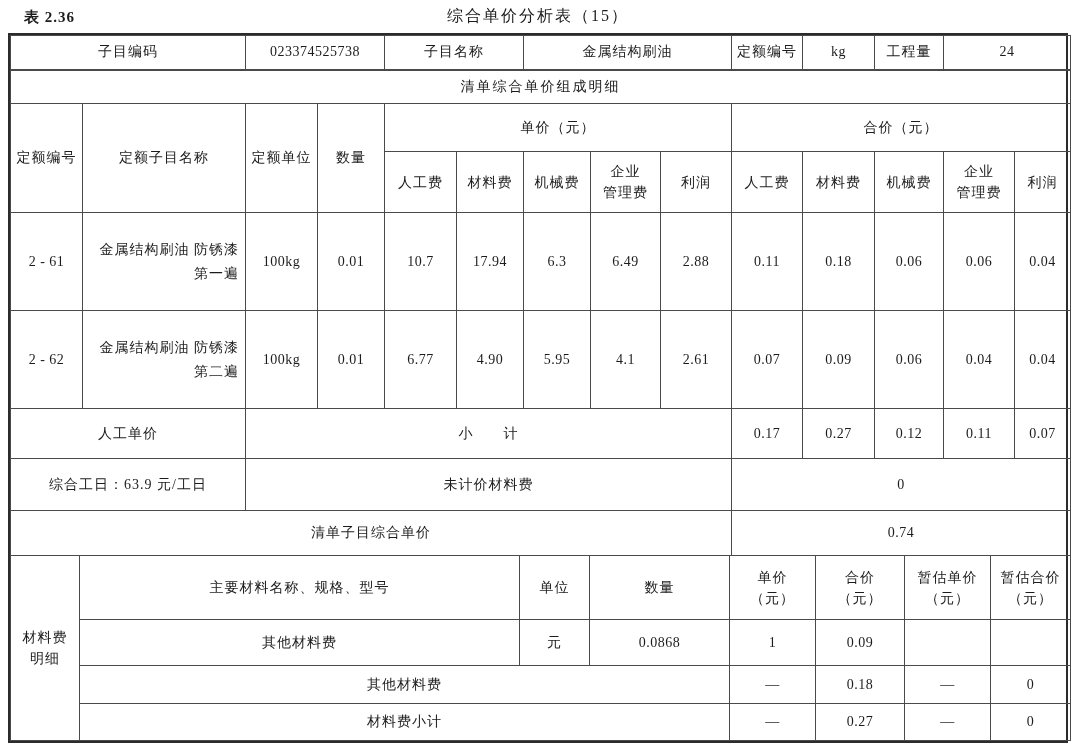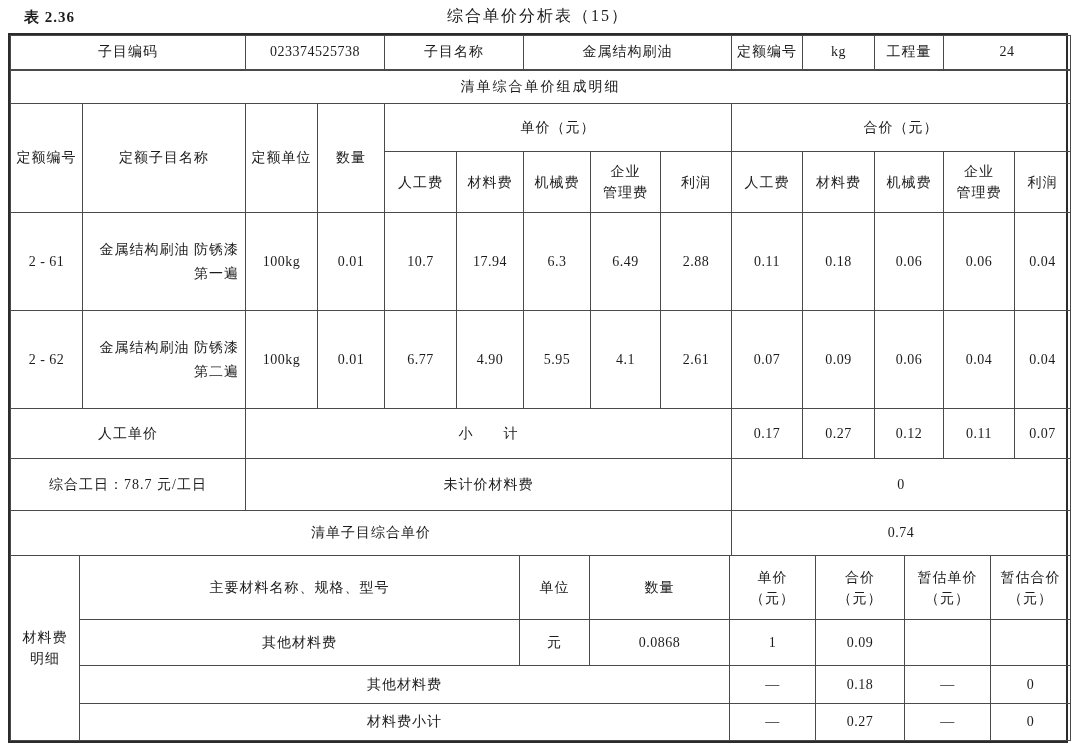--- a/index.html
+++ b/index.html
@@ -159,21 +159,21 @@
         <td colspan="2">人工单价</td>
         <td colspan="7">小　　计</td>
         <td class="num">0.17</td>
         <td class="num">0.27</td>
         <td class="num">0.12</td>
         <td class="num">0.11</td>
         <td class="num">0.07</td>
       </tr>
 
       <tr style="height:52px">
-        <td colspan="2">综合工日：78.7 元/工日</td>
+        <td colspan="2">综合工日：63.9 元/工日</td>
         <td colspan="7">未计价材料费</td>
         <td colspan="5" class="num">0</td>
       </tr>
 
       <tr style="height:45px">
         <td colspan="9">清单子目综合单价</td>
         <td colspan="5" class="num">0.74</td>
       </tr>
     </tbody>
       </table>

